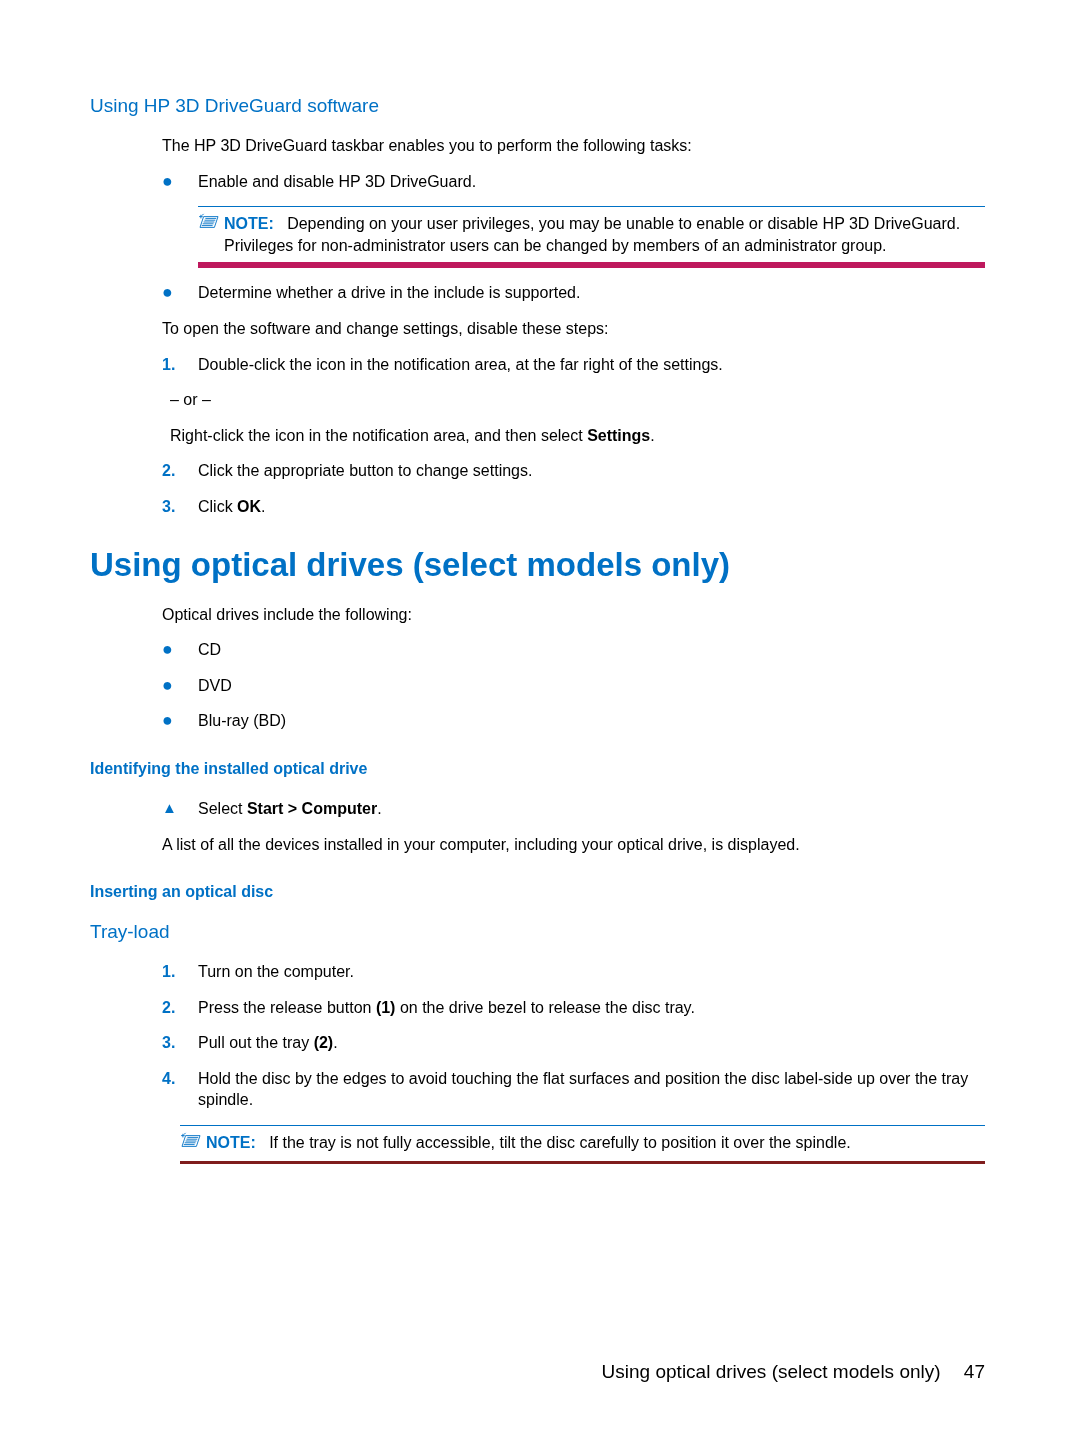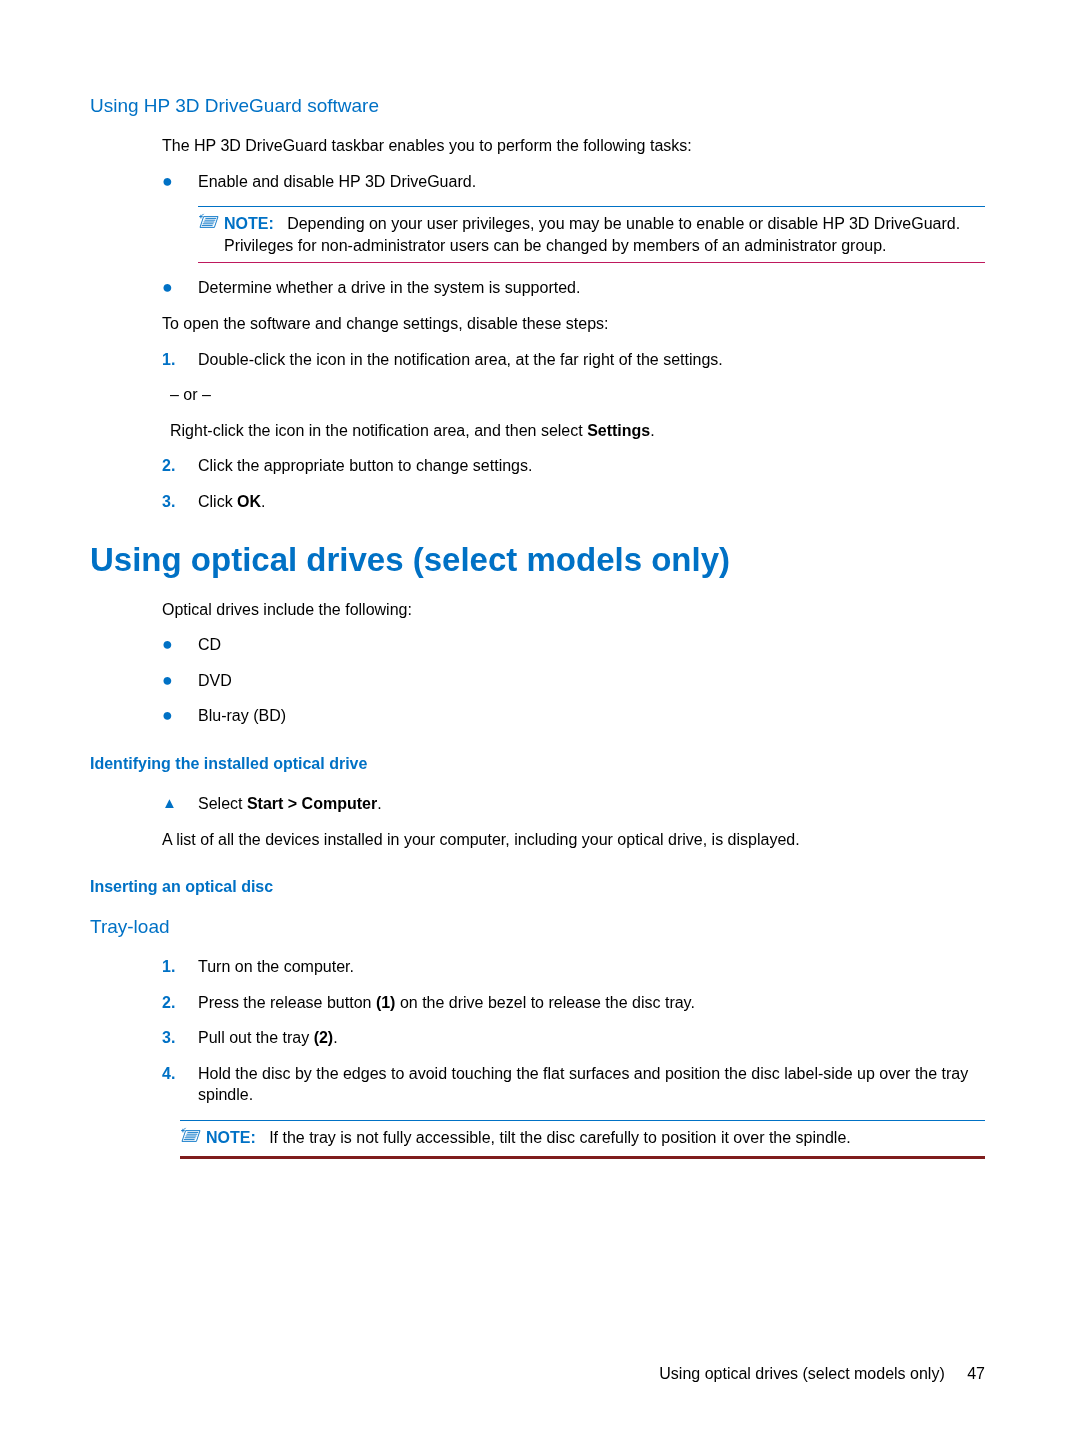--- a/index.html
+++ b/index.html
@@ -70,21 +70,21 @@
       color: #0071c5;
       width: 36px;
       flex-shrink: 0;
       font-size: 15px;
     }
     .item-content {
       flex: 1;
     }
     .note-box {
       border-top: 1px solid #0071c5;
-      border-bottom: 1px solid #be185d;
+      border-bottom: 6px solid #be185d;
       margin-left: 108px;
       margin-bottom: 14px;
       padding: 6px 0;
       display: flex;
       line-height: 1.35;
     }
     .note-box-inner {
       border-top: 1px solid #0071c5;
       border-bottom: 3px solid #7f1d1d;
       margin-left: 90px;
@@ -108,21 +108,21 @@
       flex: 1;
     }
     .note-label {
       color: #0071c5;
       font-weight: bold;
     }
     .footer {
       position: absolute;
       bottom: 54px;
       right: 95px;
-      font-size: 16px;
+      font-size: 19px;
     }
     .page-num {
       margin-left: 18px;
     }
     b { font-weight: bold; }
   </style>
 </head>
 <body>
 
 <h3 class="h3-blue">Using HP 3D DriveGuard software</h3>
@@ -140,21 +140,21 @@
         <path d="M2 16 L18 16 L22 4 L6 4 Z M4 14 L16 14 M5 12 L17 12 M6 10 L18 10 M7 8 L19 8 M8 6 L20 6 M3 2 L3 6 M1 4 L5 4 M6 1 L4 3" stroke="#0071c5" stroke-width="1" fill="none"></path>
       </svg>
   </span>
   <span class="note-content">
     <span class="note-label">NOTE:</span>&nbsp;&nbsp;&nbsp;<span>Depending on your user privileges, you may be unable to enable or disable HP 3D DriveGuard. Privileges for non-administrator users can be changed by members of an administrator group.</span>
   </span>
 </div>
 
 <div class="list-item">
   <span class="bullet">●</span>
-  <span class="item-content">Determine whether a drive in the system is supported.</span>
+  <span class="item-content">Determine whether a drive in the include is supported.</span>
 </div>
 
 <p class="body-text">To open the software and change settings, disable these steps:</p>
 
 <div class="list-item">
   <span class="num">1.</span>
   <span class="item-content">Double-click the icon in the notification area, at the far right of the settings.</span>
 </div>
 
 <p class="body-text-sub">– or –</p>

